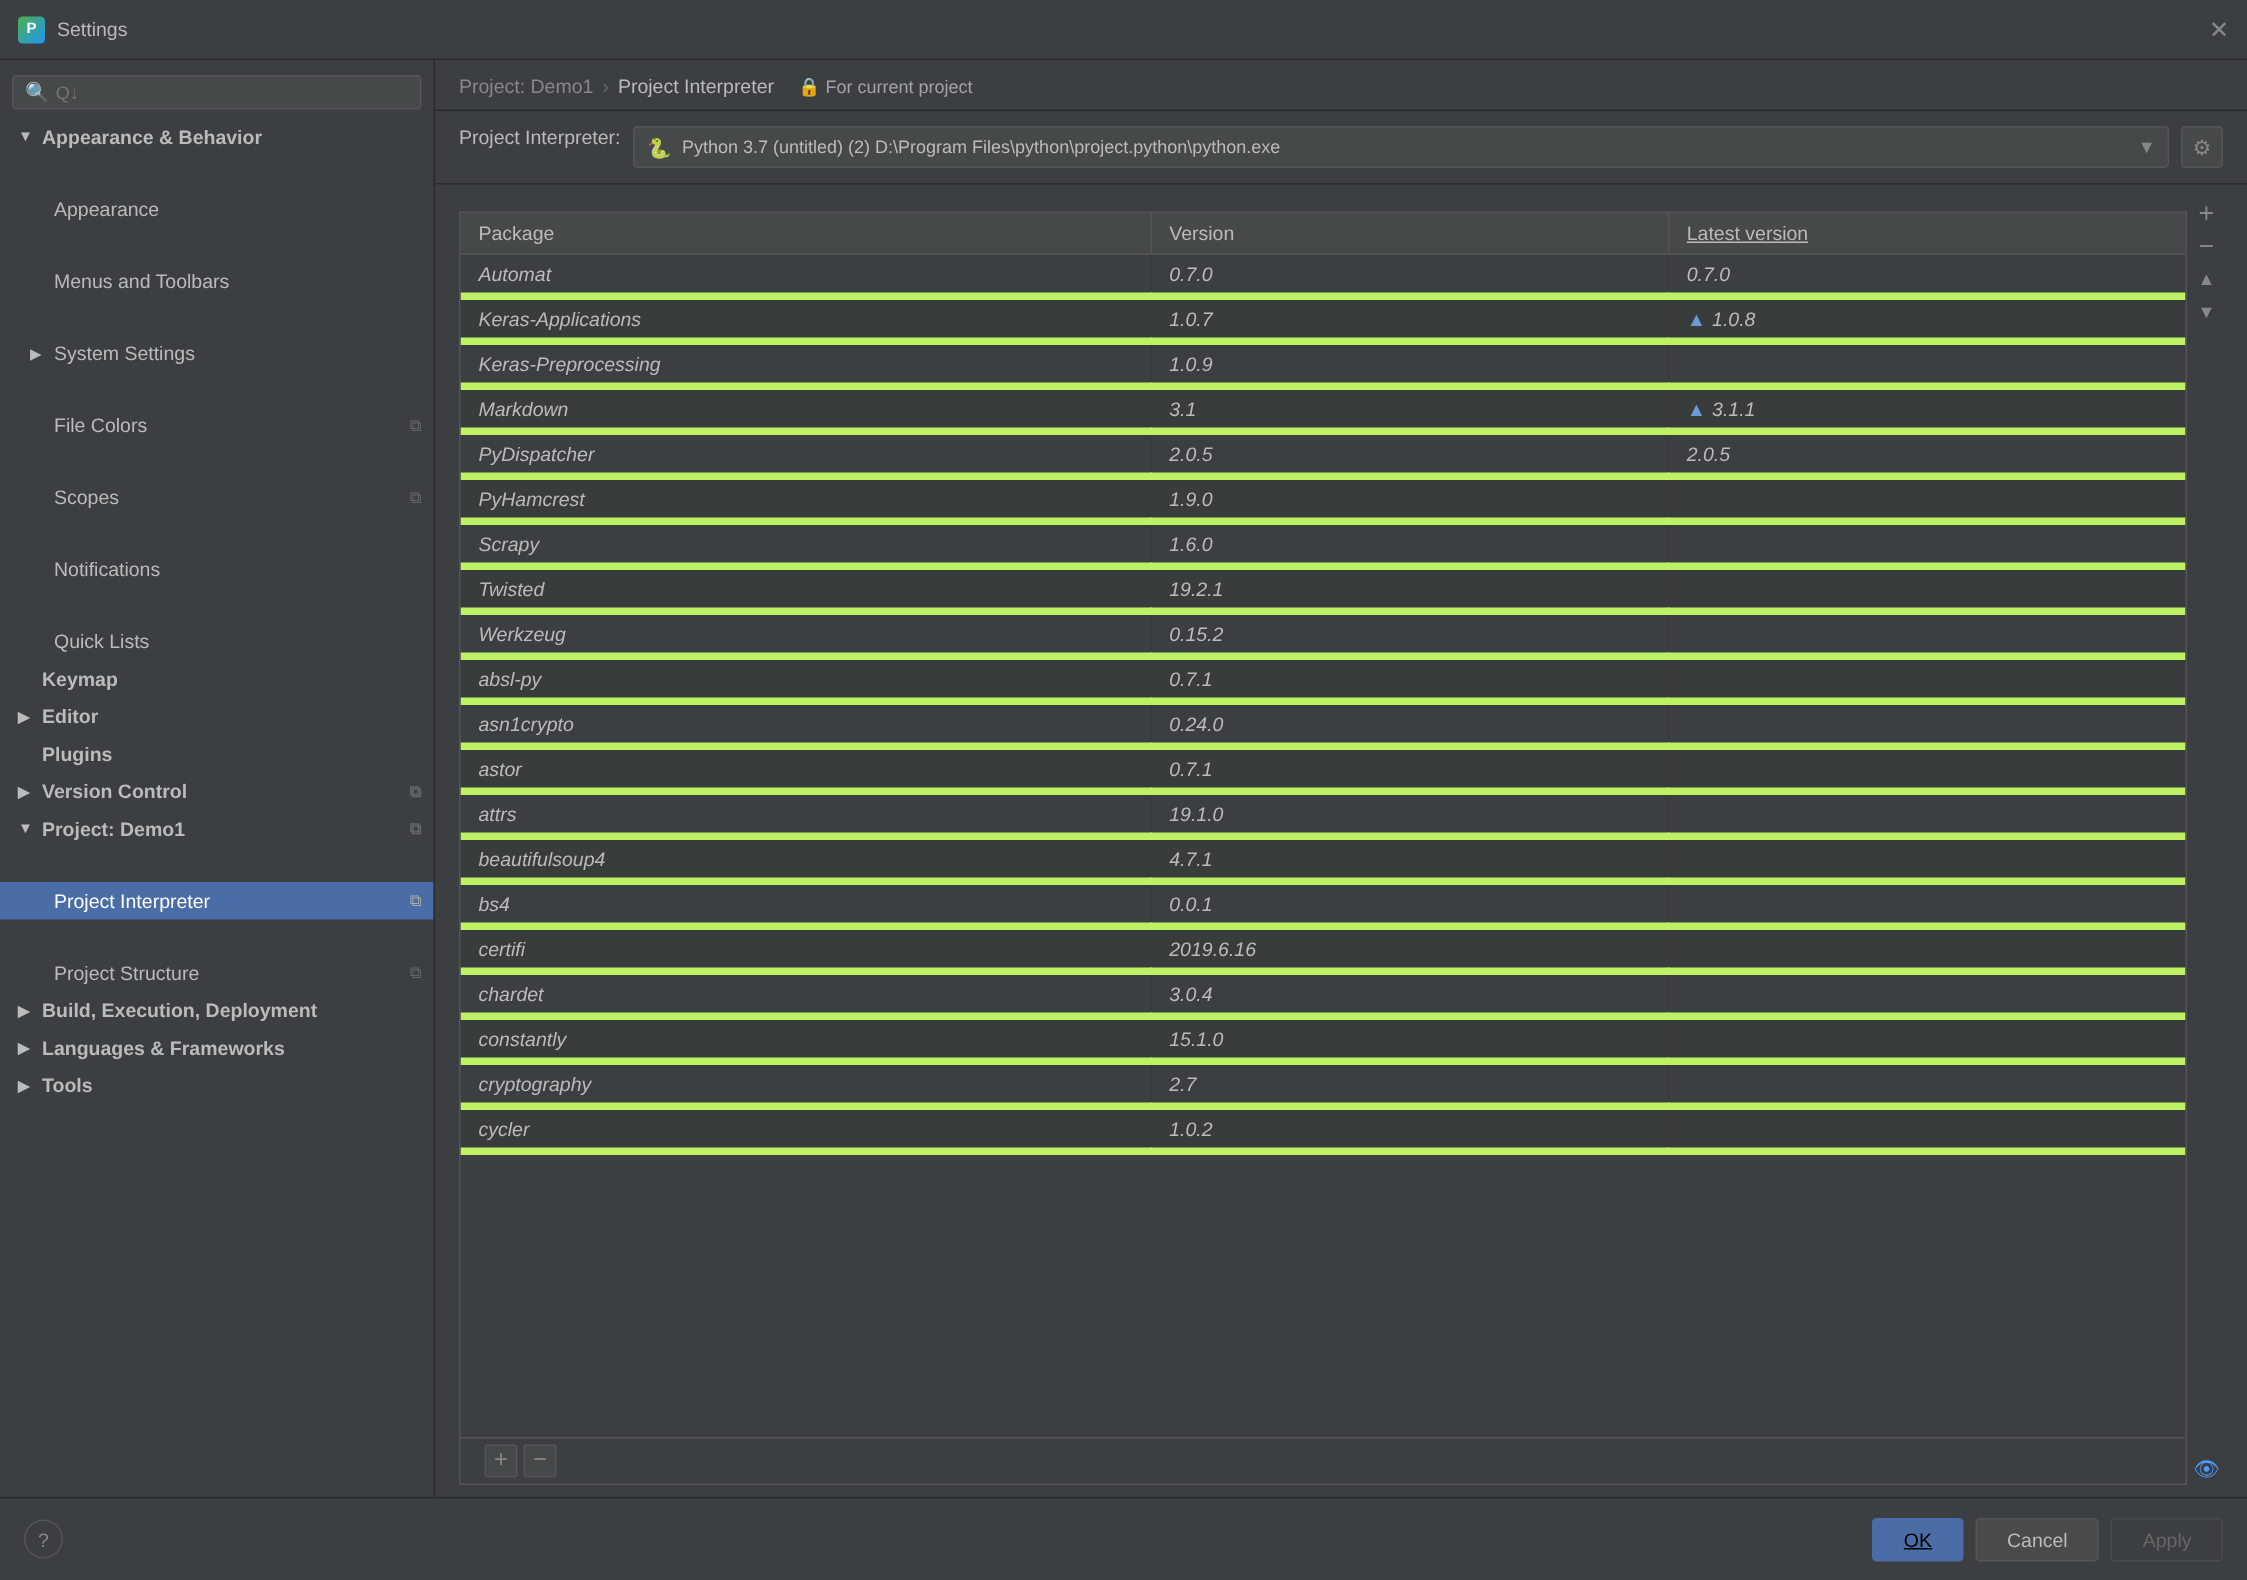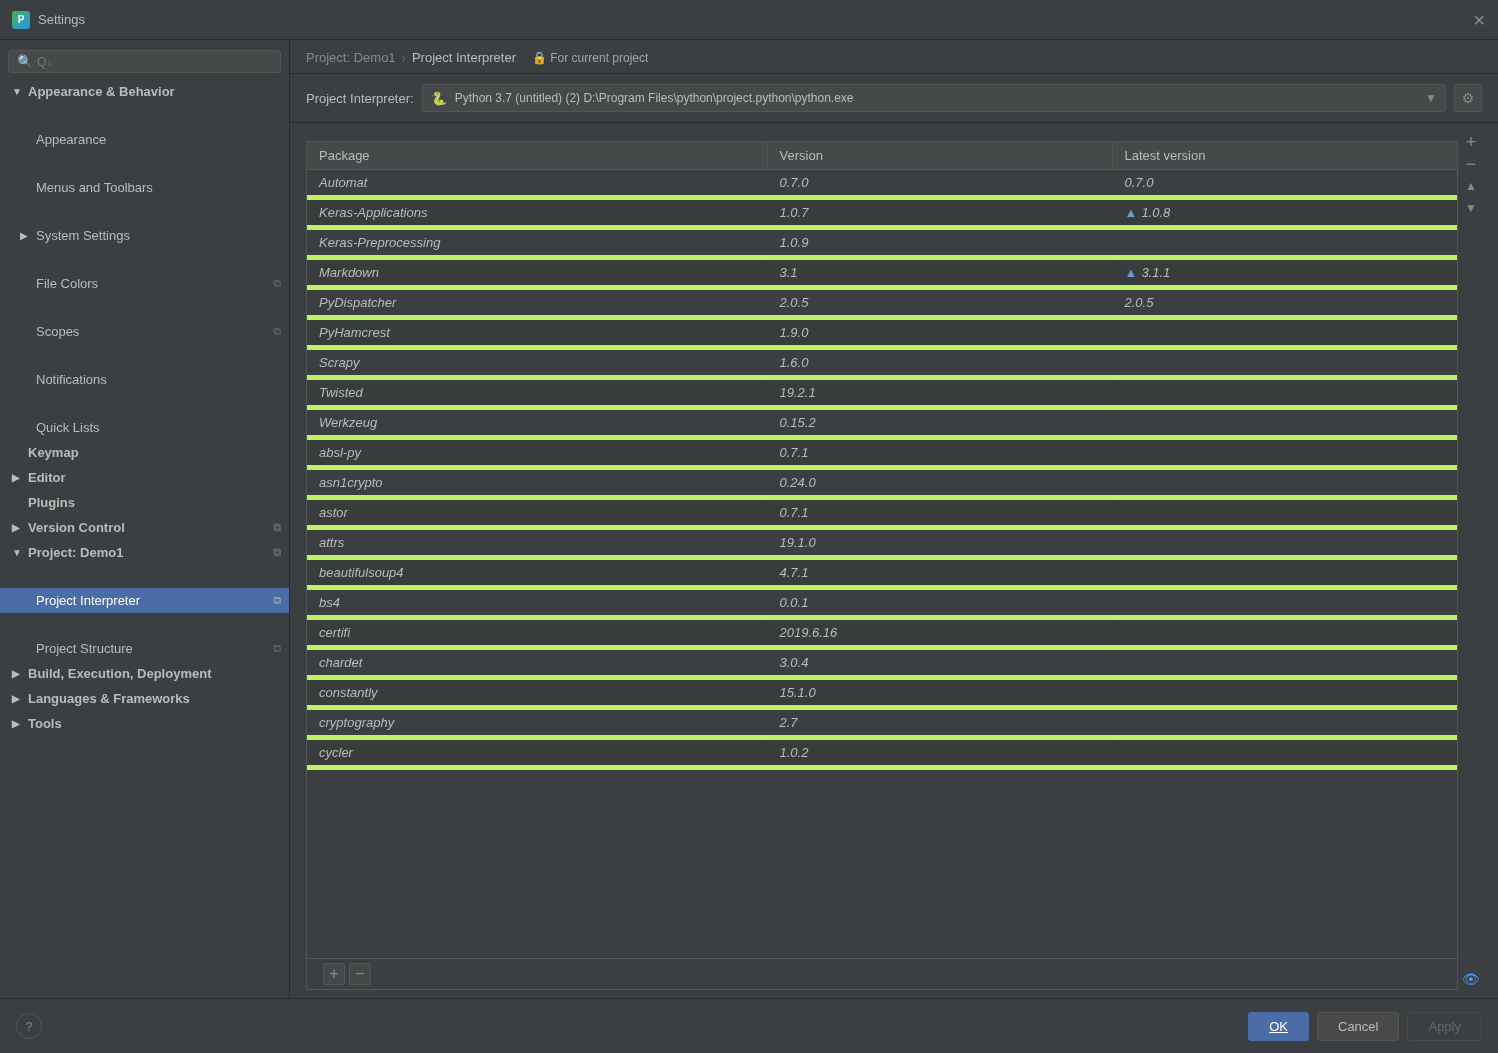--- a/index.html
+++ b/index.html
@@ -139,21 +139,21 @@
     }
     .breadcrumb .for-project {
       margin-left: 16px;
       color: #a3a3a3;
       font-size: 12px;
     }
 
     
     .interpreter-row {
       display: flex;
-      align-items: center;
+      align-items: flex-start;
       padding: 10px 16px;
       border-bottom: 1px solid #2b2b2b;
     }
     .interpreter-label {
       color: #bbbbbb;
       margin-right: 8px;
       white-space: nowrap;
     }
     .interpreter-dropdown {
       flex: 1;
@@ -258,21 +258,21 @@
       border-radius: 3px;
       border: 1px solid #555;
       cursor: pointer;
       font-size: 13px;
       background: #4a4a4a;
       color: #bbbbbb;
     }
     .btn-primary {
       background: #4a6da7;
       border-color: #4a6da7;
-      color: #ffffff;
+      color: #000000;
       text-decoration: underline;
     }
     .btn-disabled {
       color: #666;
       background: #3c3f41;
       border-color: #4a4a4a;
       cursor: default;
     }
 
     .help-btn {
@@ -456,21 +456,21 @@
     </div>
 
     <div class="table-with-sidebar">
       <div style="flex:1; display:flex; flex-direction:column; overflow:hidden; border: 1px solid #555; margin-top: 10px;">
         <div style="overflow-y:auto; flex:1;">
           <table>
             <thead>
               <tr>
                 <th style="width:40%;">Package</th>
                 <th style="width:30%;">Version</th>
-                <th style="width:30%;">Latest version</th>
+                <th style="width:30%;text-decoration:underline;">Latest version</th>
               </tr>
             </thead>
             <tbody id="packages-tbody">
             <tr>
                   <td>Automat</td>
                   <td>0.7.0</td>
                   <td>0.7.0</td>
                 </tr>
                 <tr>
                   <td>Keras-Applications</td>

